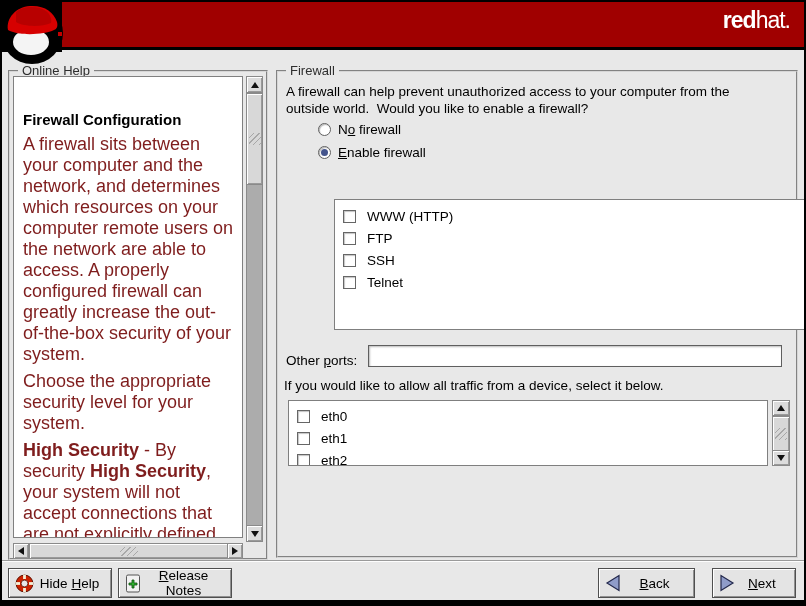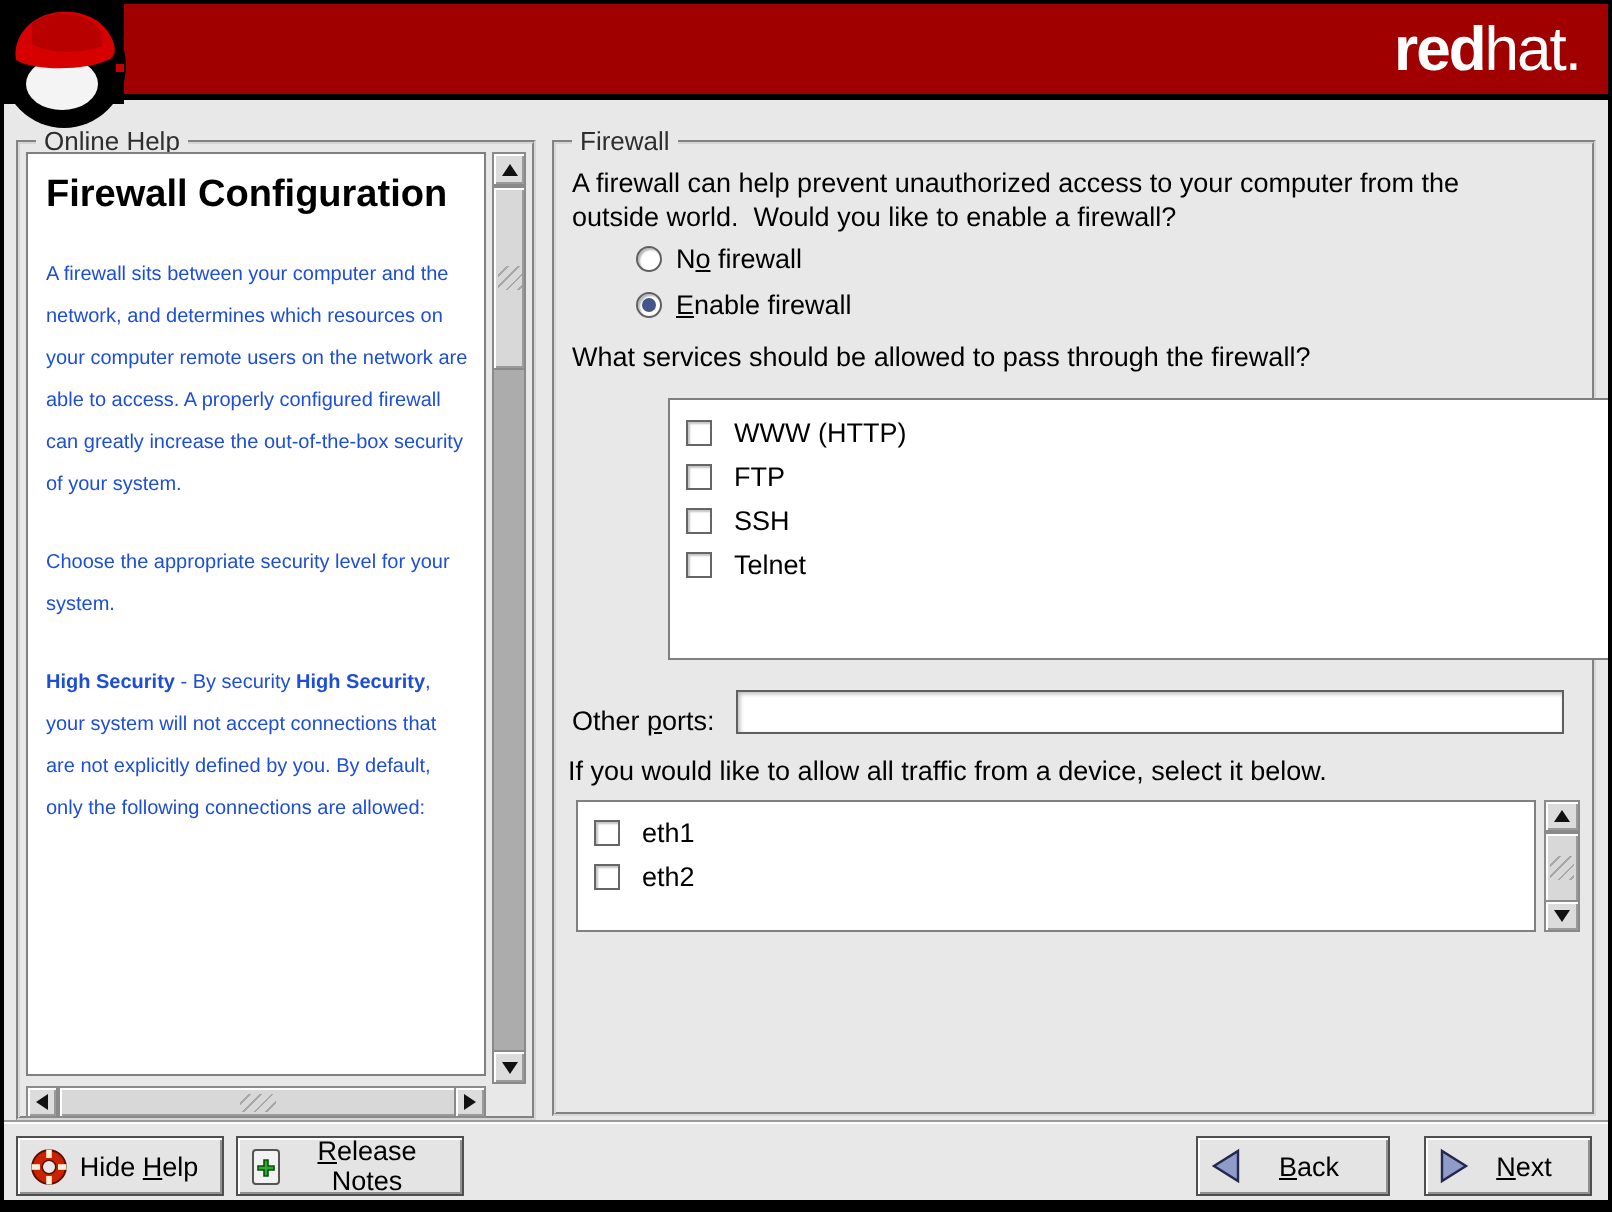--- a/index.html
+++ b/index.html
@@ -3,33 +3,33 @@
 <meta charset="utf-8">
 <style>
   * { margin:0; padding:0; box-sizing:border-box; }
   html,body { width:806px; height:606px; }
   body { font-family:"Liberation Sans","DejaVu Sans",sans-serif; background:#000; position:relative; }
   #app { position:absolute; left:2px; top:2px; width:802px; height:598px; background:#e8e8e8; overflow:hidden; }
 
   
   .banner { position:absolute; left:0; top:0; width:802px; height:48px; background:#a00000; border-bottom:3px solid #000; }
   .logo { position:absolute; left:0; top:0; width:64px; height:64px; z-index:5; }
-  .wordmark { position:absolute; right:14px; top:5px; color:#fff; font-size:31px; letter-spacing:-1px; z-index:4; }
+  .wordmark { position:absolute; right:14px; top:5px; color:#fff; font-size:23px; letter-spacing:-1px; z-index:4; }
   .wordmark .bold { font-weight:bold; }
   .wordmark .light { font-weight:normal; }
 
   
   .frame { position:absolute; border:2px groove #d6d6d6; }
   .frame-label { position:absolute; top:-9px; left:8px; background:#e8e8e8; padding:0 4px; font-size:13px; color:#2e2e2e; white-space:nowrap; }
 
   
   #help-frame { left:6px; top:68px; width:260px; height:490px; }
   .help-viewport { position:absolute; left:3px; top:4px; width:230px; height:462px; background:#fff; border:1px solid #808080; overflow:hidden; padding:6px 8px 0 9px; }
-  .help-title { font-size:19px; font-weight:bold; color:#000; margin-top:4px; letter-spacing:0px; }
-  .help-p { font-size:10px; line-height:21px; color:#1d4ed8; margin-top:18px; }
+  .help-title { font-size:15px; font-weight:bold; color:#000; margin-top:28px; letter-spacing:0px; }
+  .help-p { font-size:18px; line-height:21px; color:#7f1d1d; margin-top:6px; }
   .help-p .b { font-weight:bold; }
 
   
   .sb { position:absolute; background:#acacac; border:1px solid #8a8a8a; }
   .sb-btn { position:absolute; background:#dcdcdc; border:1px solid #8a8a8a; box-shadow:inset 1px 1px 0 #fff, inset -1px -1px 0 #9a9a9a; display:flex; align-items:center; justify-content:center; }
   .sb-thumb { position:absolute; background:#d8d8d8; border:1px solid #8a8a8a; box-shadow:inset 1px 1px 0 #fff, inset -1px -1px 0 #9a9a9a; display:flex; align-items:center; justify-content:center; }
   .hatch { width:12px; height:12px; background:repeating-linear-gradient(135deg, rgba(0,0,0,0) 0 3px, #a8a8a8 3px 4px); }
   .hatch.h { width:18px; height:9px; }
   .arr { width:0; height:0; }
   .arr.up    { border-left:4px solid transparent; border-right:4px solid transparent; border-bottom:6px solid #111; }
@@ -140,21 +140,20 @@
 
     <div class="radio-row" style="top:50px;">
       <span class="radio"></span>
       <span class="lbl"><span>N</span><span class="mn">o</span><span> firewall</span></span>
     </div>
     <div class="radio-row" style="top:73px;">
       <span class="radio checked"></span>
       <span class="lbl"><span></span><span class="mn">E</span><span>nable firewall</span></span>
     </div>
 
-    <div class="fw-text" id="fw-q">What services should be allowed to pass through the firewall?</div>
 
     <div class="listbox" id="svc-list">
       <div class="chk-row">
           <span class="chk"></span>
           <span class="lbl">WWW (HTTP)</span>
         </div>
       <div class="chk-row">
           <span class="chk"></span>
           <span class="lbl">FTP</span>
         </div>
@@ -167,20 +166,24 @@
           <span class="lbl">Telnet</span>
         </div>
     </div>
 
     <div class="fw-text" id="ports-label"><span>Other </span><span class="mn">p</span><span>orts:</span></div>
     <input id="ports-input" type="text" value="" style="">
 
     <div class="fw-text" id="dev-instr">If you would like to allow all traffic from a device, select it below.</div>
 
     <div class="listbox" id="dev-list">
+      <div class="chk-row">
+          <span class="chk"></span>
+          <span class="lbl">eth0</span>
+        </div>
       <div class="chk-row">
           <span class="chk"></span>
           <span class="lbl">eth1</span>
         </div>
       <div class="chk-row">
           <span class="chk"></span>
           <span class="lbl">eth2</span>
         </div>
     </div>
 

